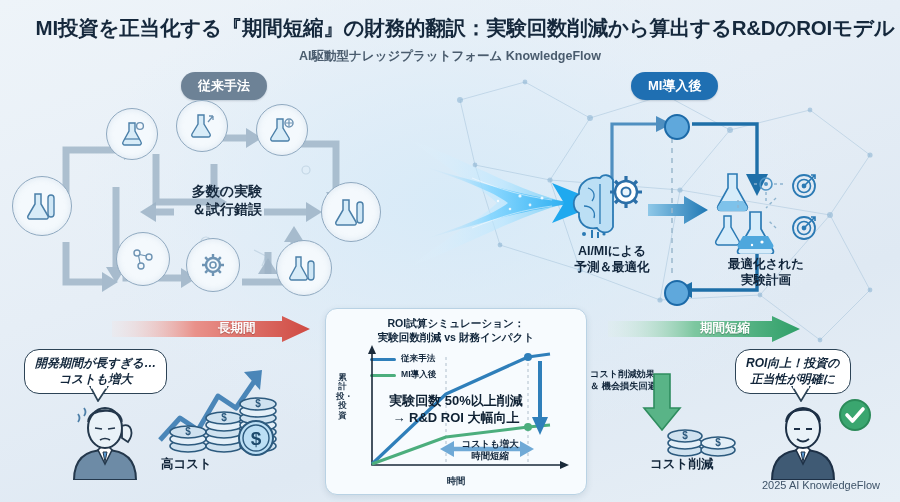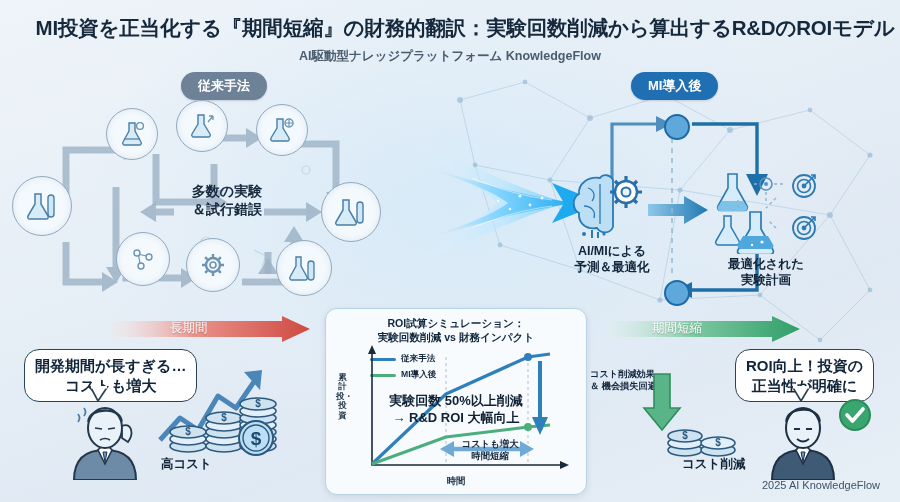--- a/index.html
+++ b/index.html
@@ -58,22 +58,22 @@
   #brain-label{left:556px;top:243px;width:112px;text-align:center;
     font-size:12.5px;font-weight:bold;color:#10243a;line-height:1.3;}
   #flask-label{left:702px;top:256px;width:128px;text-align:center;
     font-size:12.5px;font-weight:bold;color:#10243a;line-height:1.3;}
   .dot{border-radius:50%;background:#5fa8dc;border:2.2px solid #1c6aa8;}
 
   
   .band{height:26px;}
   #band-red{left:112px;top:316px;width:198px;}
   #band-green{left:608px;top:316px;width:192px;}
-  .bandtext{font-size:12.5px;font-weight:normal;color:#ffffff;
-    text-shadow:0 1px 1px rgba(0,0,0,.25);}
+  .bandtext{font-size:12.5px;font-weight:bold;color:#ffffff;
+    text-shadow:0 1px 1px rgba(0,0,0,.25);margin-left:48px;}
   #band-red-text{left:170px;top:320px;}
   #band-green-text{left:652px;top:320px;}
 
   
   #chart-card{
     left:325px;top:308px;width:260px;height:185px;
     background:#f7fbfe;border:1.4px solid #b9d2e4;border-radius:12px;
     box-shadow:0 2px 6px rgba(40,70,100,.12);
   }
   #chart-title{left:0;right:0;top:8px;text-align:center;
@@ -89,30 +89,30 @@
   #callout{left:30px;top:84px;width:200px;text-align:center;
     font-size:13px;font-weight:bold;color:#0f2133;line-height:1.3;}
   #ann-cost{left:590px;top:368px;width:96px;font-size:9.2px;
     font-weight:bold;color:#13273c;line-height:1.35;}
   #ann-time{left:430px;top:437px;width:118px;text-align:center;
     font-size:9.4px;font-weight:bold;color:#13273c;line-height:1.25;}
 
   
   .bubble{
     background:#ffffff;border:1.7px solid #2c4356;border-radius:15px;
-    padding:6px 10px;text-align:center;font-size:15px;font-weight:bold;
-    color:#11253a;line-height:1.3;white-space:nowrap;
+    padding:6px 10px;text-align:center;font-size:12px;font-weight:bold;
+    color:#11253a;line-height:1.3;white-space:nowrap;font-style:italic;
   }
   #bubble-left{left:24px;top:349px;}
   #bubble-right{left:735px;top:349px;}
 
   
   .botlbl{font-size:12.5px;font-weight:bold;color:#11253a;}
   #lbl-cost{left:161px;top:456px;}
-  #lbl-save{left:682px;top:456px;font-family:Liberation Serif, serif;}
+  #lbl-save{left:650px;top:456px;font-family:Liberation Serif, serif;}
 
   #footer{right:20px;bottom:11px;font-size:11px;color:#3e5368;}
 </style>
 </head>
 <body>
 
 <div id="stage">
 
   <svg class="abs" style="left:430px;top:60px;" width="470" height="300">
     <g stroke="#9dbdd6" stroke-width="1" fill="none" opacity="0.45">

